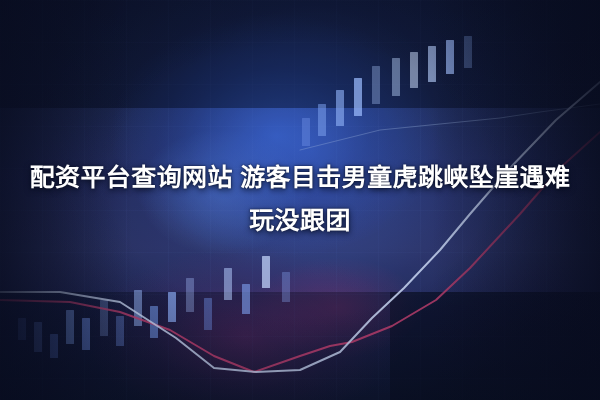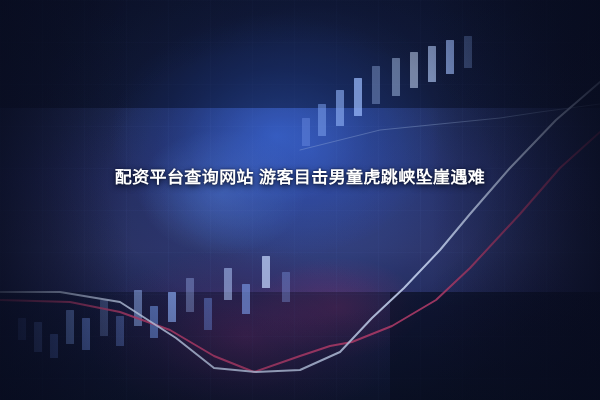--- a/index.html
+++ b/index.html
@@ -79,21 +79,21 @@
   .trend{position:absolute;inset:0;}
 
   
   .headline{
     position:absolute;
     left:0;right:0;
     top:156px;
     text-align:center;
     color:#ffffff;
     font-weight:700;
-    font-size:17px;
+    font-size:25px;
     line-height:43px;
     letter-spacing:.4px;
     white-space:nowrap;
     text-shadow:0 2px 6px rgba(4,8,24,.85), 0 0 2px rgba(10,16,40,.9);
   }
   .headline .line{display:block;}
   .headline .line-2{letter-spacing:.2px;}
 </style>
 </head>
 <body>
@@ -220,15 +220,16 @@
   <svg class="trend" id="trend" viewBox="0 0 600 400" preserveAspectRatio="none">
       <polyline points="0,300 70,302 120,312 170,330 214,356 254,372 300,356 330,346 352,342 392,326 436,300 470,268 520,214 560,168 600,132" fill="none" stroke="#c0406e" stroke-width="2" stroke-linejoin="round" stroke-linecap="round" opacity="0.85"></polyline>
       <polyline points="0,292 60,292 120,302 176,338 214,368 256,372 300,370 340,352 372,318 404,288 440,250 470,214 510,168 556,120 600,82" fill="none" stroke="#c8d6f2" stroke-width="2" stroke-linejoin="round" stroke-linecap="round" opacity="0.85"></polyline>
       <polyline points="300,150 340,140 380,130 420,126 460,122 500,118 540,112 600,104" fill="none" stroke="#9fb4de" stroke-width="1" stroke-linejoin="round" stroke-linecap="round" opacity="0.35"></polyline>
     </svg>
 
   <div class="layer bg-vignette"></div>
 
   <div class="headline">
     <span class="line line-1">配资平台查询网站 游客目击男童虎跳峡坠崖遇难</span>
+    <span class="line line-3">玩没跟团</span>
   </div>
 
 </div>
 
 </body></html>

